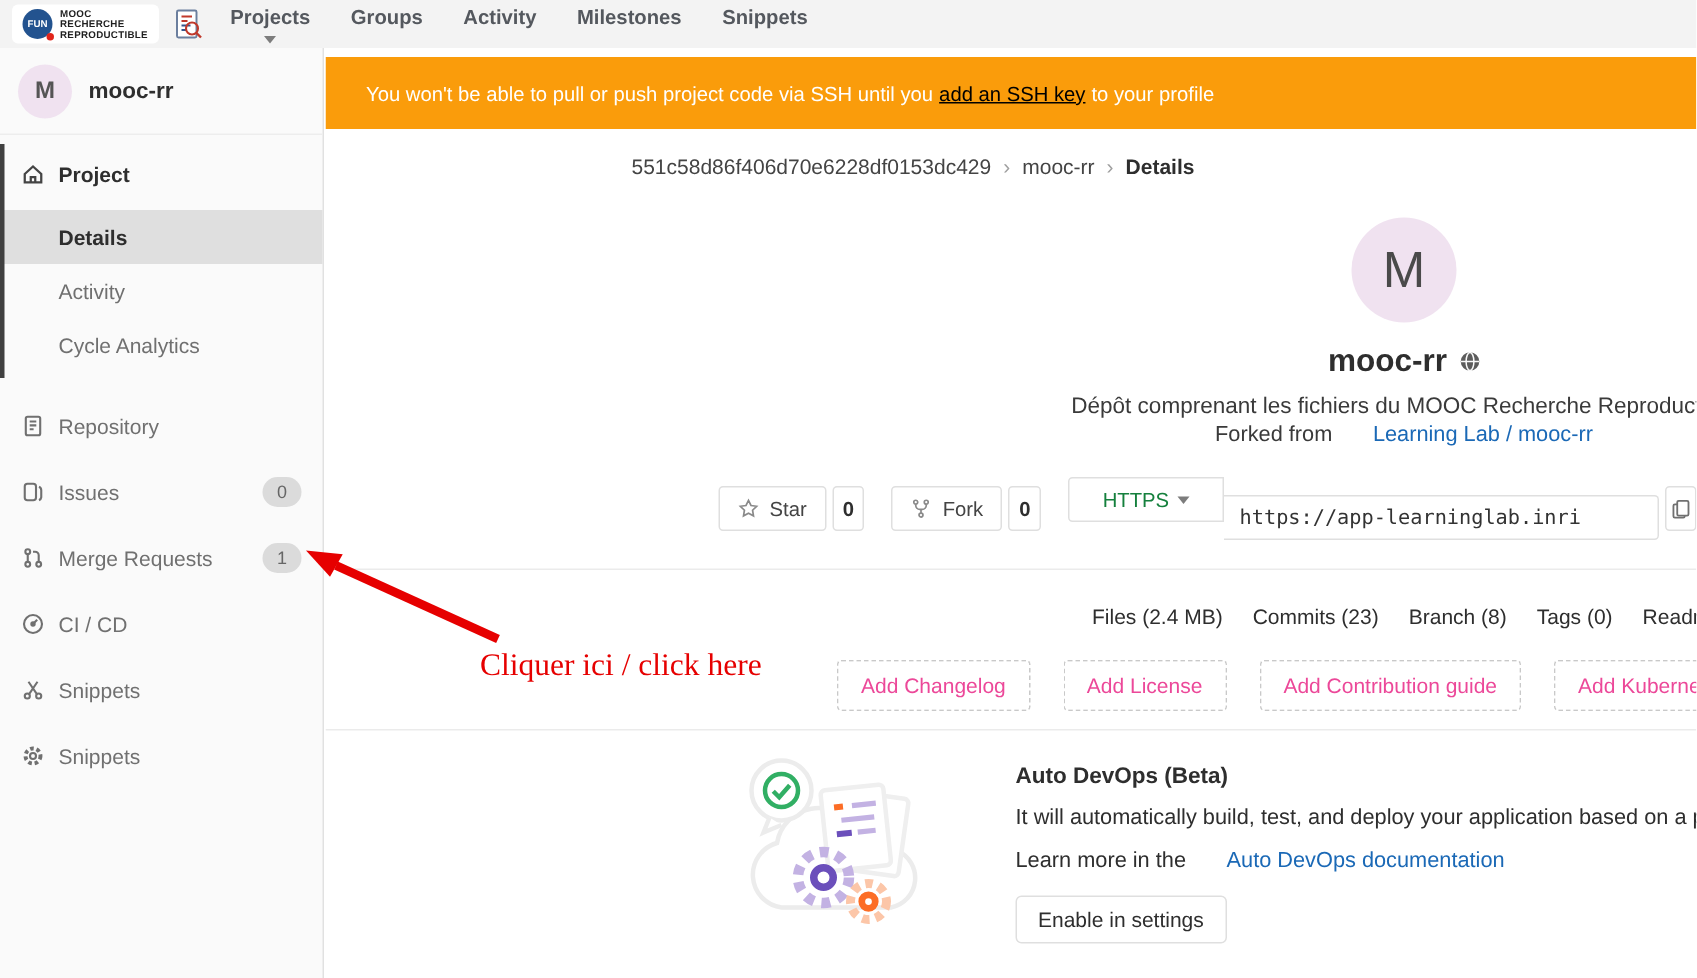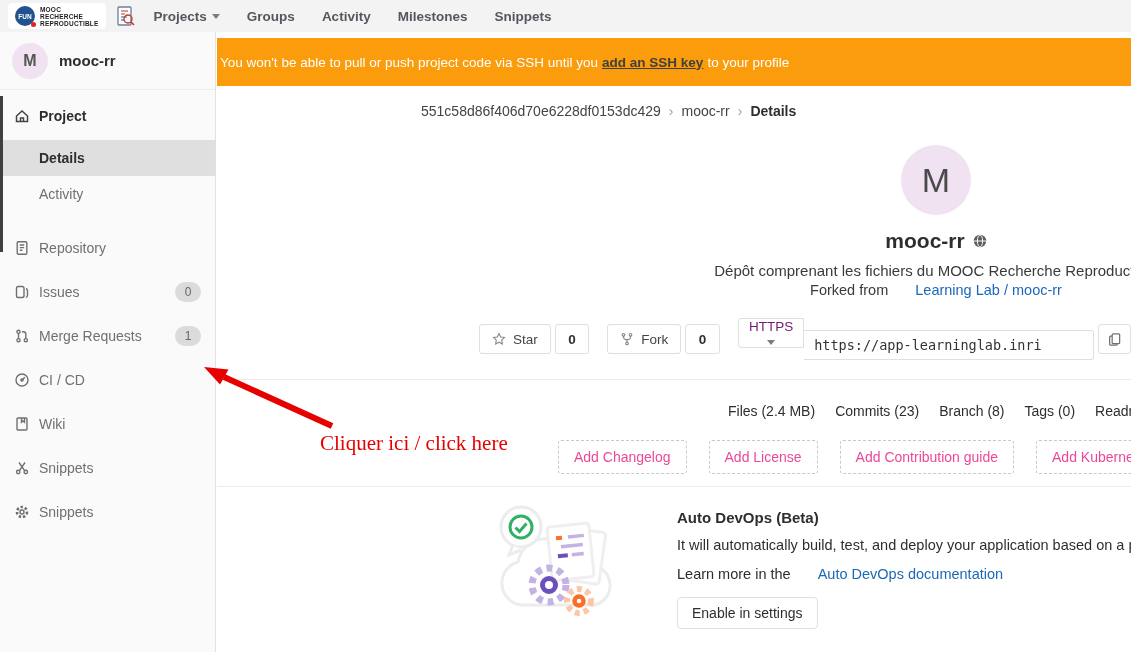--- a/index.html
+++ b/index.html
@@ -15,21 +15,21 @@
   .fun-circle { width:20px; height:20px; border-radius:50%; background:#23538f;
                 color:#fff; font-size:6.5px; font-weight:bold; display:flex;
                 align-items:center; justify-content:center; position:relative; flex:none; }
   .fun-circle::after { content:""; position:absolute; right:-1px; bottom:-1px;
                 width:5px; height:5px; border-radius:50%; background:#e1251b; }
   .logo-lines { font-size:6.5px; font-weight:bold; color:#1f1f1f; line-height:7px;
                 letter-spacing:.2px; white-space:nowrap; }
   .doc-logo { margin-left:7px; display:flex; align-items:center; }
   .nav-items { display:flex; margin-left:17px; gap:27px; font-size:13.5px;
                font-weight:bold; color:#54585e; }
-  .nav-item { display:flex; align-items:center; gap:5px; cursor:pointer; white-space:nowrap; }
+  .nav-item { display:flex; align-items:center; gap:5px; cursor:pointer; white-space:nowrap;flex-direction:column; }
   .caret-down { width:0; height:0; border-left:4px solid transparent;
                 border-right:4px solid transparent; border-top:5px solid #7c7c7c; }
 
   
   .sidebar { position:absolute; top:32px; left:0; width:216px; bottom:0;
              background:#fafafa; border-right:1px solid #e1e1e1; }
   .sidebar-header { height:58px; display:flex; align-items:center; padding:0 12px;
                     gap:11px; border-bottom:1px solid #ededed; }
   .side-avatar { width:36px; height:36px; border-radius:50%; background:#f0e2f0;
                  color:#555; font-size:16px; font-weight:bold; display:flex;
@@ -47,22 +47,22 @@
   .side-items { margin-top:14px; }
   .srow-item { height:44px; }
   .badge { margin-left:auto; margin-right:14px; background:#dbdbdb; color:#666;
            font-size:12px; border-radius:10px; min-width:26px; height:20px;
            display:flex; align-items:center; justify-content:center; padding:0 7px; }
 
   
   .main { position:absolute; top:32px; left:217px; right:0; bottom:0;
           background:#fff; overflow:hidden; }
   .banner { margin-top:6px; height:48px; background:#fa9c0b; color:#fff;
-            display:flex; align-items:center; padding-left:3px; font-size:13.5px; }
-  .banner a { color:#404040; font-weight:bold; text-decoration:underline; margin:0 4px; cursor:pointer; }
+            display:flex; align-items:center; padding-left:27px; font-size:13.5px; }
+  .banner a { color:#000000; font-weight:normal; text-decoration:underline; margin:0 4px; cursor:pointer; }
   .breadcrumb { margin:17px 0 0 204px; font-size:14px; color:#444; display:flex;
                 align-items:center; gap:8px; white-space:nowrap; }
   .crumb { cursor:pointer; }
   .crumb-sep { color:#a0a0a0; }
   .crumb-current { font-weight:bold; color:#2e2e2e; }
 
   .project-header { width:1030px; margin-left:204px; text-align:center; }
   .big-avatar { margin:26px auto 0; width:70px; height:70px; border-radius:50%;
                 background:#f0e2f0; color:#4a4a4a; font-size:34px;
                 display:flex; align-items:center; justify-content:center; }
@@ -73,21 +73,21 @@
   a.blue { color:#1b69b6; text-decoration:none; cursor:pointer;padding-left:23px; }
 
   .star-row { margin:26px 0 0 262px; display:flex; align-items:center; height:30px; }
   .btn { border:1px solid #dfdfdf; border-radius:3px; background:#fff; height:30px;
          display:flex; align-items:center; font-size:13.5px; color:#444;
          cursor:pointer; white-space:nowrap; }
   .btn-star, .btn-fork { padding:0 12px; gap:7px; }
   .count-box { width:40px; justify-content:center; margin-left:4px; margin-right:18px;
                font-weight:bold; color:#2e2e2e; }
   .proto-group { display:flex; }
-  .btn-proto { padding:0 10px; gap:6px; border-radius:3px 0 0 3px; color:#701a75;flex-direction:column; }
+  .btn-proto { padding:0 22px; gap:6px; border-radius:3px 0 0 3px; color:#15803d; }
   .clone-input { width:290px; height:30px; border:1px solid #dfdfdf; border-left:none;
                  border-radius:0 3px 3px 0; font-family:"DejaVu Sans Mono", monospace;
                  font-size:13.5px; color:#333; padding:0 10px; outline:none;margin-top:12px; }
   .btn-copy { width:38px; justify-content:center; margin-left:4px; }
 
   .hr { height:1px; background:#ebebeb; }
   .hr1 { margin-top:25px; }
   .hr2 { margin-top:12px; }
 
   .repo-nav { margin:23px 0 0 511px; display:flex; gap:20px; font-size:14px;
@@ -174,20 +174,23 @@
     <span>Project</span>
   </div>
 
   <div class="subnav">
     <div class="subrow active">
       <span>Details</span>
     </div>
     <div class="subrow">
       <span>Activity</span>
     </div>
+    <div class="subrow">
+      <span>Cycle Analytics</span>
+    </div>
   </div>
 
   <div class="side-items">
     <div class="srow srow-item">
       <span class="sicon">
         <svg class="icon" width="16" height="16" viewBox="0 0 16 16" fill="none" stroke="#707070" stroke-width="1.4">
           <rect x="3.2" y="1.8" width="9.6" height="12.4" rx="1.2"></rect>
             <path d="M5.8 5h4.4M5.8 7.6h4.4M5.8 10.2h2.6"></path>
         </svg>
       </span>
@@ -217,29 +220,20 @@
     </div>
     <div class="srow srow-item">
       <span class="sicon">
         <svg class="icon" width="16" height="16" viewBox="0 0 16 16" fill="none" stroke="#707070" stroke-width="1.4">
           <circle cx="8" cy="8" r="6"></circle>
             <circle cx="8" cy="8" r="1.1" fill="#707070"></circle>
             <path d="M8.8 7.2l2-2"></path>
         </svg>
       </span>
       <span>CI / CD</span>
-    </div>
-    <div class="srow srow-item">
-      <span class="sicon">
-        <svg class="icon" width="16" height="16" viewBox="0 0 16 16" fill="none" stroke="#707070" stroke-width="1.4">
-          <rect x="3" y="2" width="10" height="12" rx="1"></rect>
-            <path d="M7.5 2v4.2L9 5l1.5 1.2V2"></path>
-        </svg>
-      </span>
-      <span>Wiki</span>
     </div>
     <div class="srow srow-item">
       <span class="sicon">
         <svg class="icon" width="16" height="16" viewBox="0 0 16 16" fill="none" stroke="#707070" stroke-width="1.4">
           <circle cx="4.2" cy="12" r="1.7"></circle>
             <circle cx="11.8" cy="12" r="1.7"></circle>
             <path d="M5.4 10.7L11 2.5M10.6 10.7L5 2.5"></path>
         </svg>
       </span>
       <span>Snippets</span>

